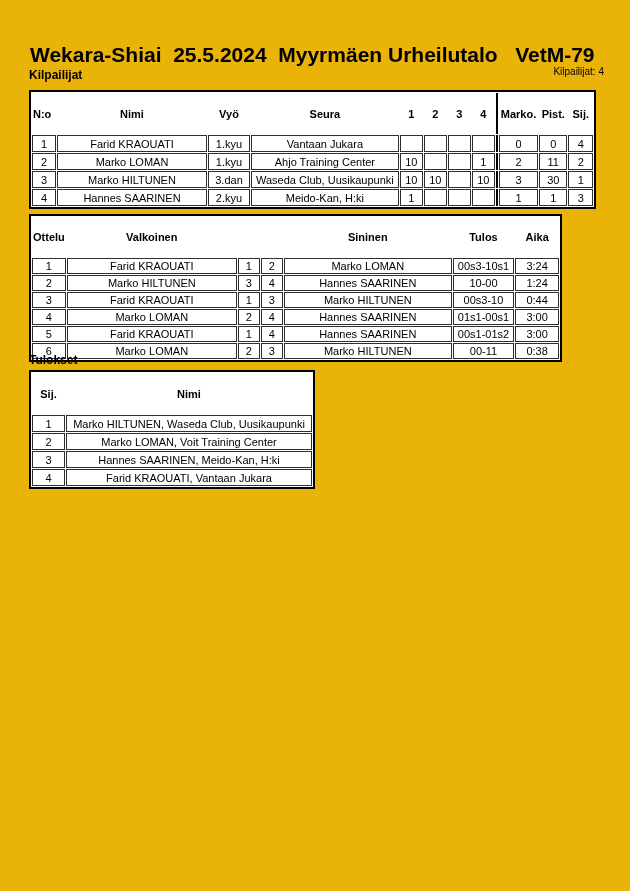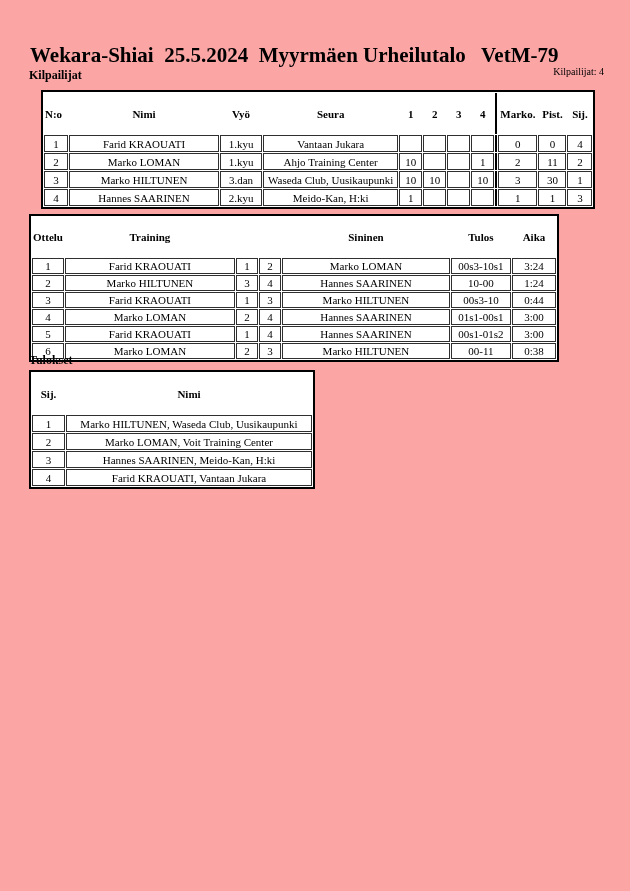--- a/index.html
+++ b/index.html
@@ -1,20 +1,20 @@
 <!DOCTYPE html>
 <html><head>
 <meta charset="utf-8">
 <style>
   html, body { margin: 0; padding: 0; background: #ffffff; }
   .page {
     position: relative;
     width: 630px; height: 891px;
-    background: #fca5a5;
-    font-family: Liberation Serif, serif;
+    background: #eab308;
+    font-family: Liberation Sans, sans-serif;
     color: #000000;
     overflow: hidden;
   }
   .main-title {
     position: absolute; left: 30px; top: 43px;
     font-size: 21px; font-weight: bold;
     white-space: pre; letter-spacing: 0px;
   }
   .sec-title {
     position: absolute;
@@ -28,21 +28,21 @@
     position: absolute; right: 26px; top: 66px;
     font-size: 10px; white-space: pre;
   }
   table {
     position: absolute;
     border-collapse: separate; border-spacing: 1px;
     border: 2px solid #000000;
     background: #ffffff;
     table-layout: fixed;
   }
-  #t1 { left: 29px; top: 90px; margin-left: 12px; }
+  #t1 { left: 29px; top: 90px; }
   #t2 { left: 29px; top: 214px; }
   #t3 { left: 29px; top: 370px; }
   td {
     border: 1px solid #2f2f2f;
     font-size: 11px;
     padding: 0 4px;
     white-space: nowrap;
     overflow: visible;
     vertical-align: middle;
     height: 15px;
@@ -171,21 +171,21 @@
         <col style="width:170px">
         <col style="width:22px">
         <col style="width:22px">
       <col style="width:168px">
         <col style="width:60px">
         <col style="width:44px">
     </colgroup>
     <tbody>
       <tr class="hdr">
         <td class="hl">Ottelu</td>
-        <td>Training</td>
+        <td>Valkoinen</td>
         <td></td>
         <td></td>
         <td>Sininen</td>
         <td>Tulos</td>
         <td>Aika</td>
       </tr>
 
         <tr>
           <td class="c">1</td>
           <td class="l">Farid KRAOUATI</td>

